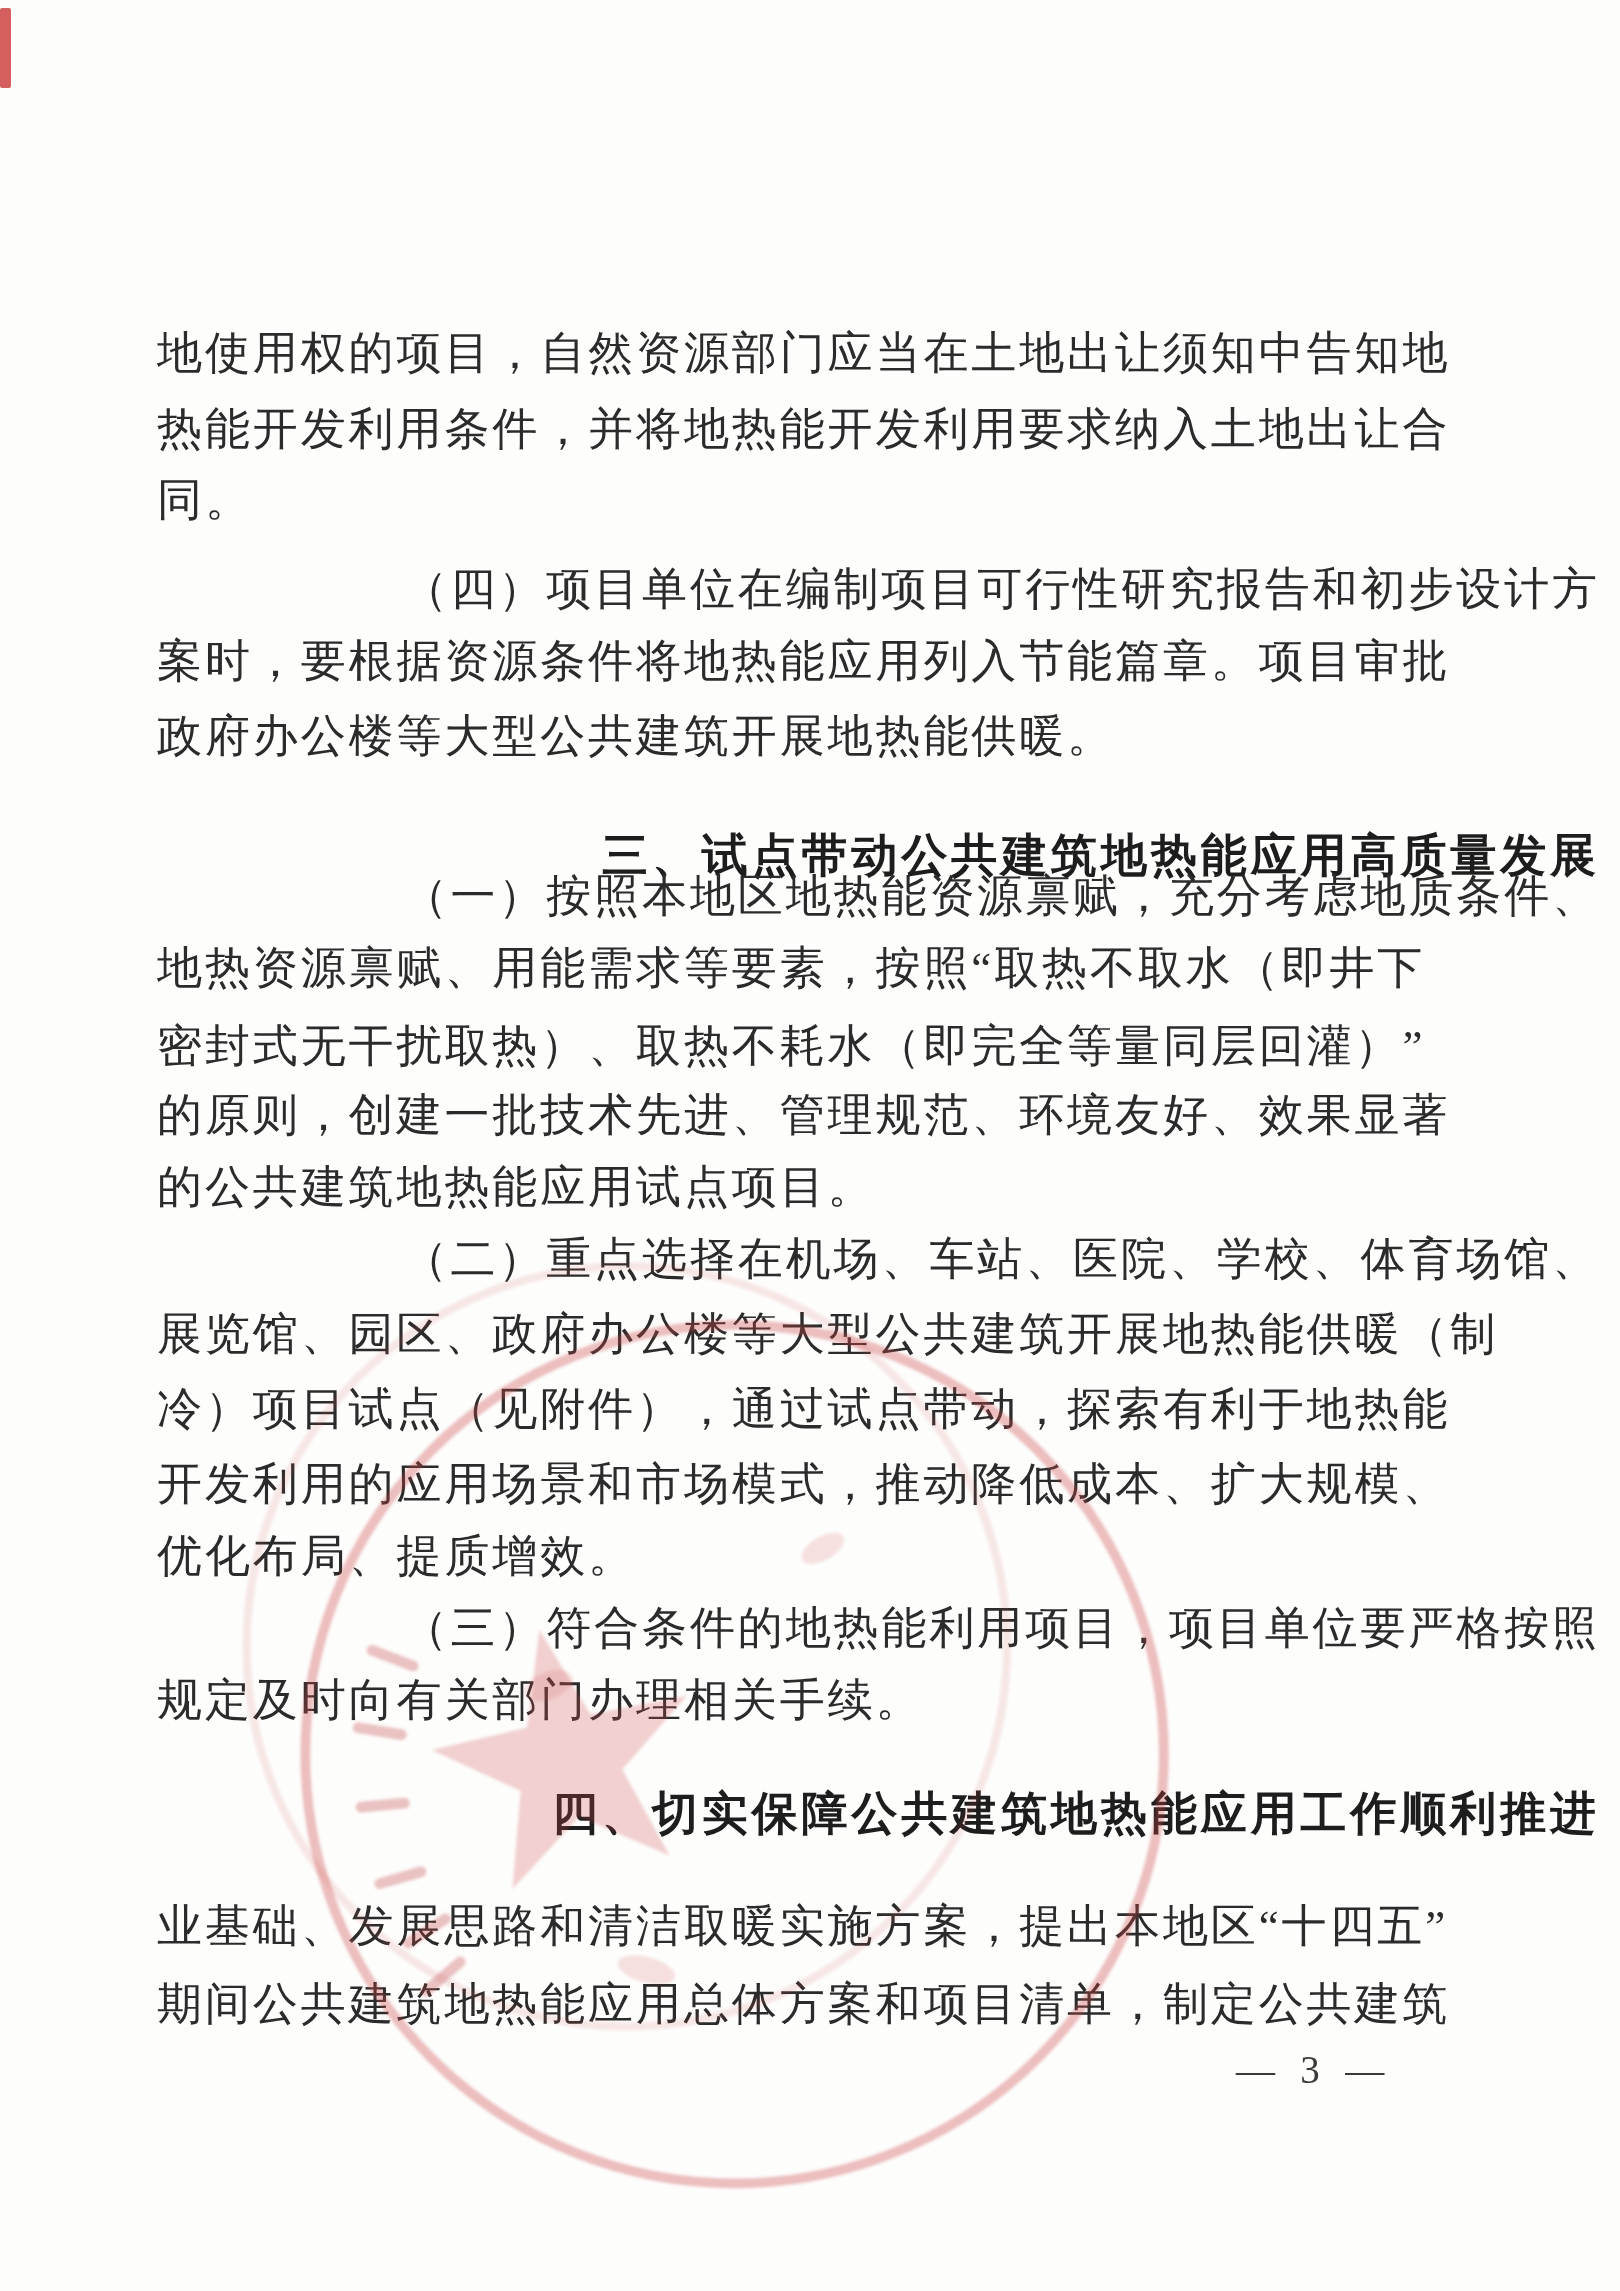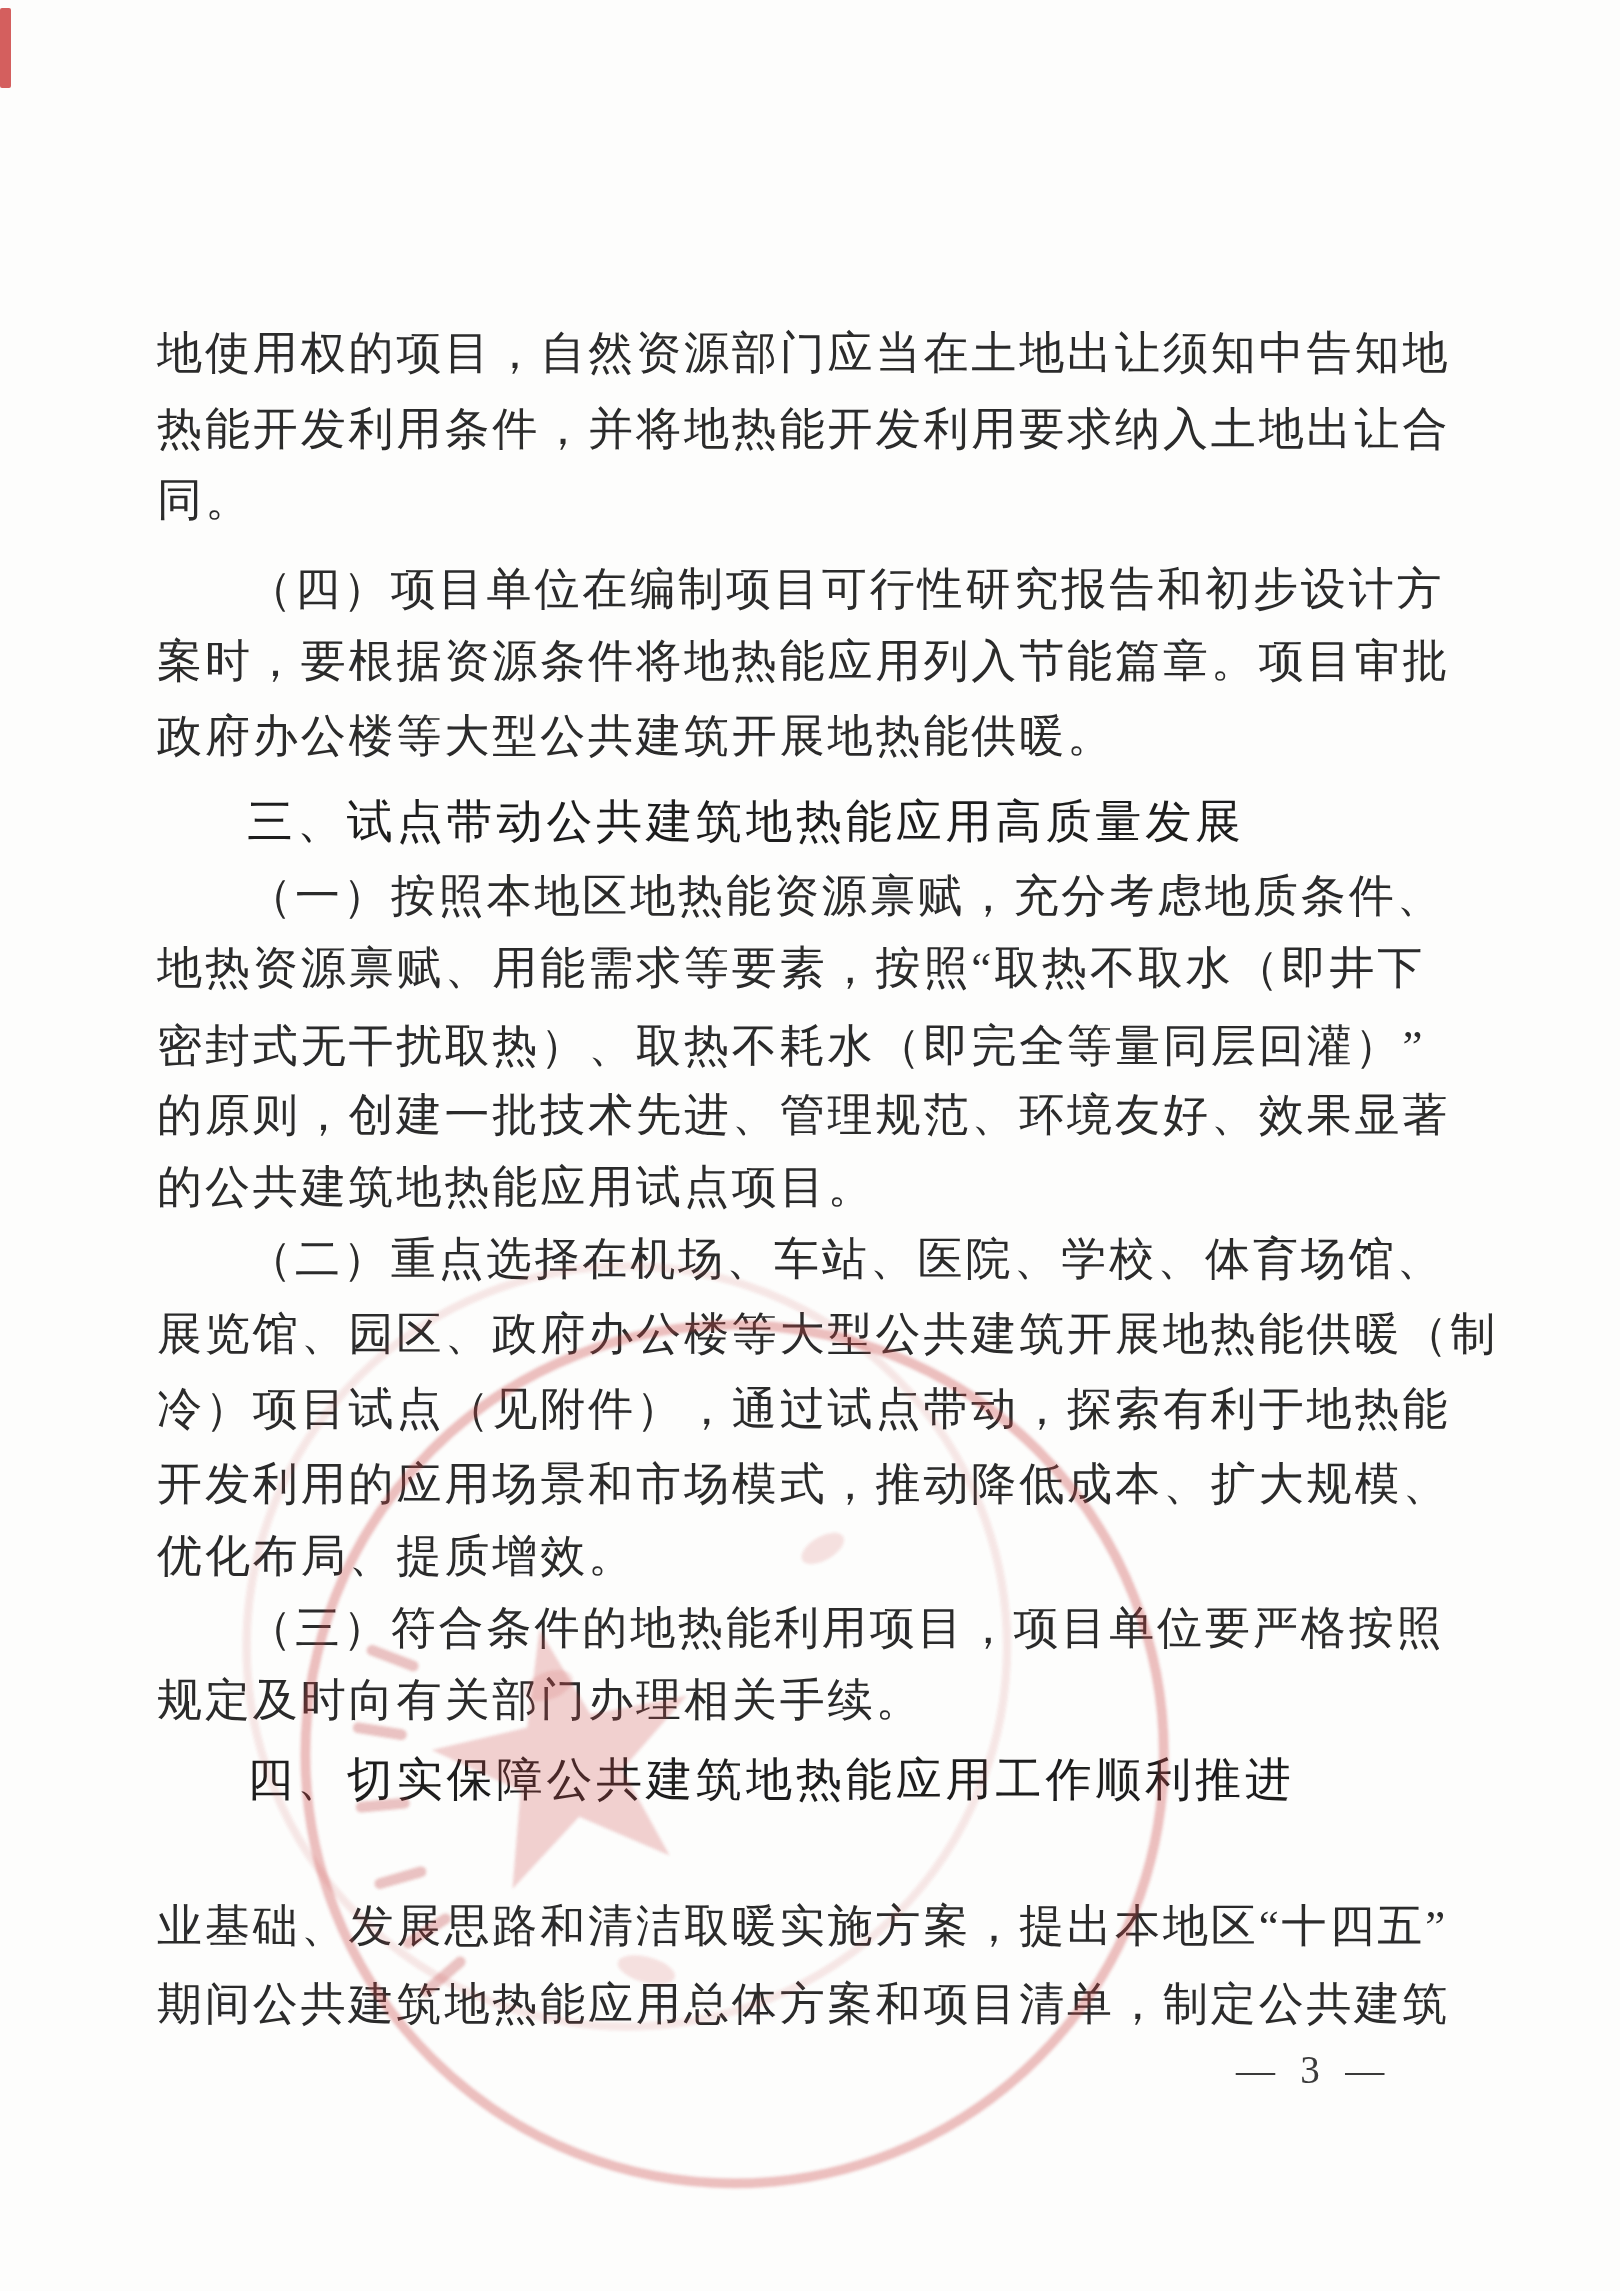--- a/index.html
+++ b/index.html
@@ -17,27 +17,28 @@
     left:157px;
     width:1353px;
     margin:0;
     font-size:45px;
     line-height:55px;
     letter-spacing:2.9px;
     color:#2b2b2b;
     white-space:nowrap;
     font-weight:400;
   }
-  .line.ind{ padding-left:90px; }
+  .line.ind{ padding-left:90px;text-align:right; }
   .line.hd{
     font-family:"Liberation Sans","DejaVu Sans",sans-serif;
-    font-weight:400;
+    font-weight:700;
     color:#1d1d1d;
     font-size:46px;
     letter-spacing:3.9px;
+    margin-top:34px;
   }
   .page-number{
     position:absolute;
     left:1206px;top:2047px;
     width:216px;
     text-align:center;
     font-size:39px;
     letter-spacing:7.8px;
     color:#3a3a3a;
     font-family:"Liberation Serif","DejaVu Serif",serif;

